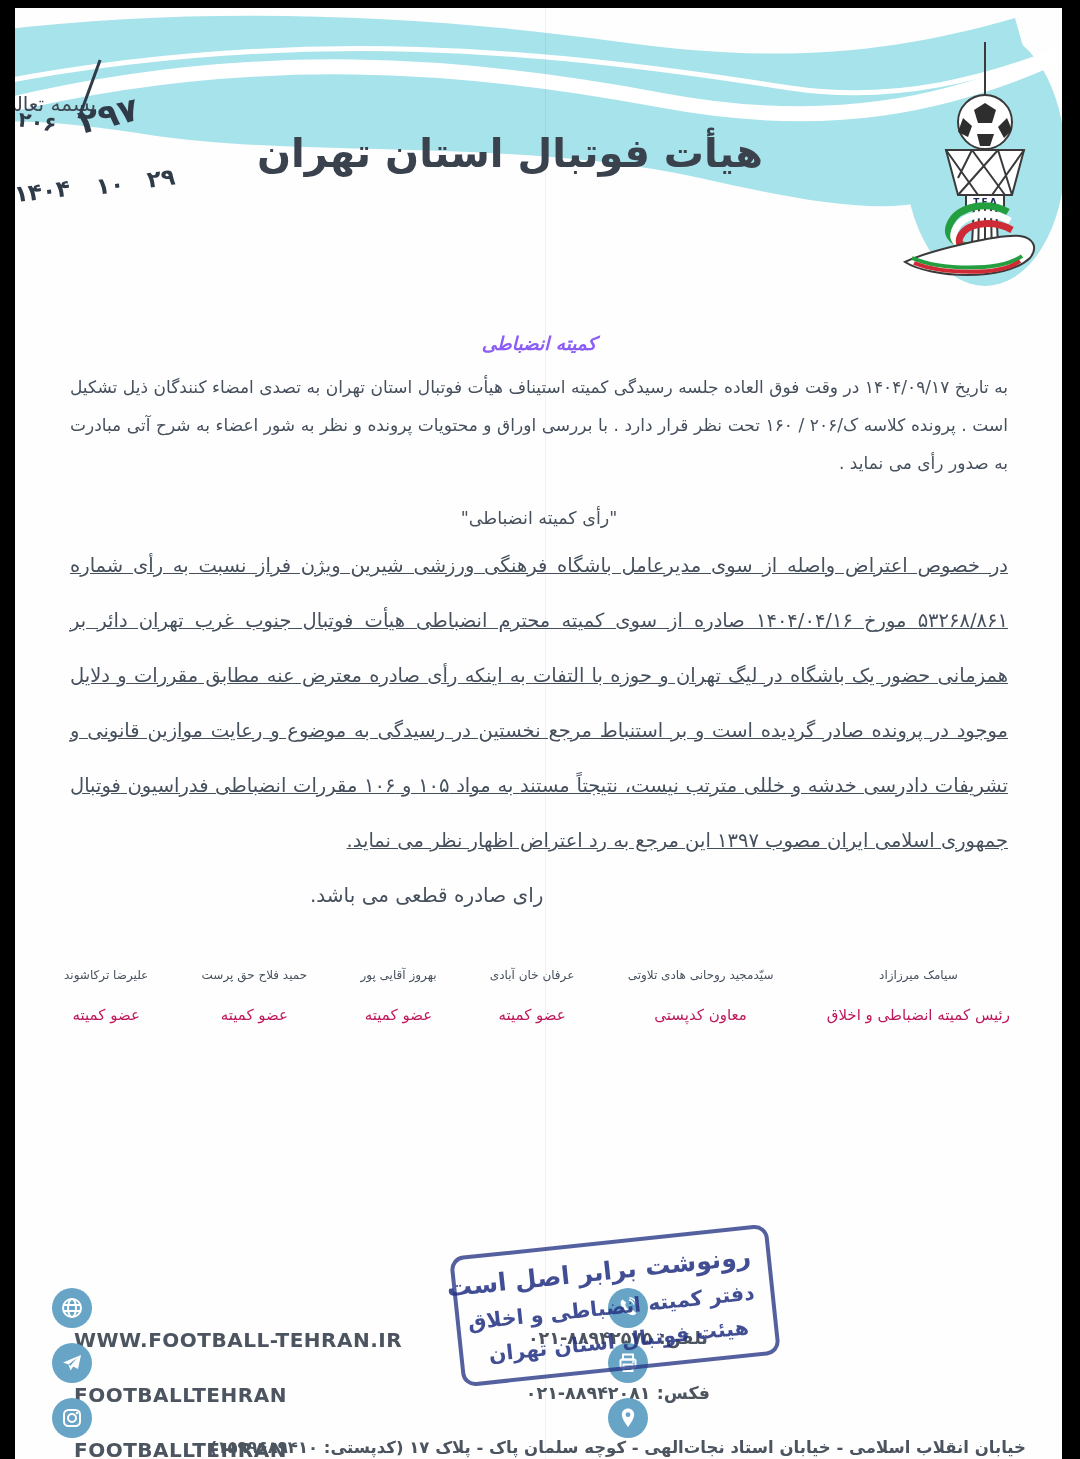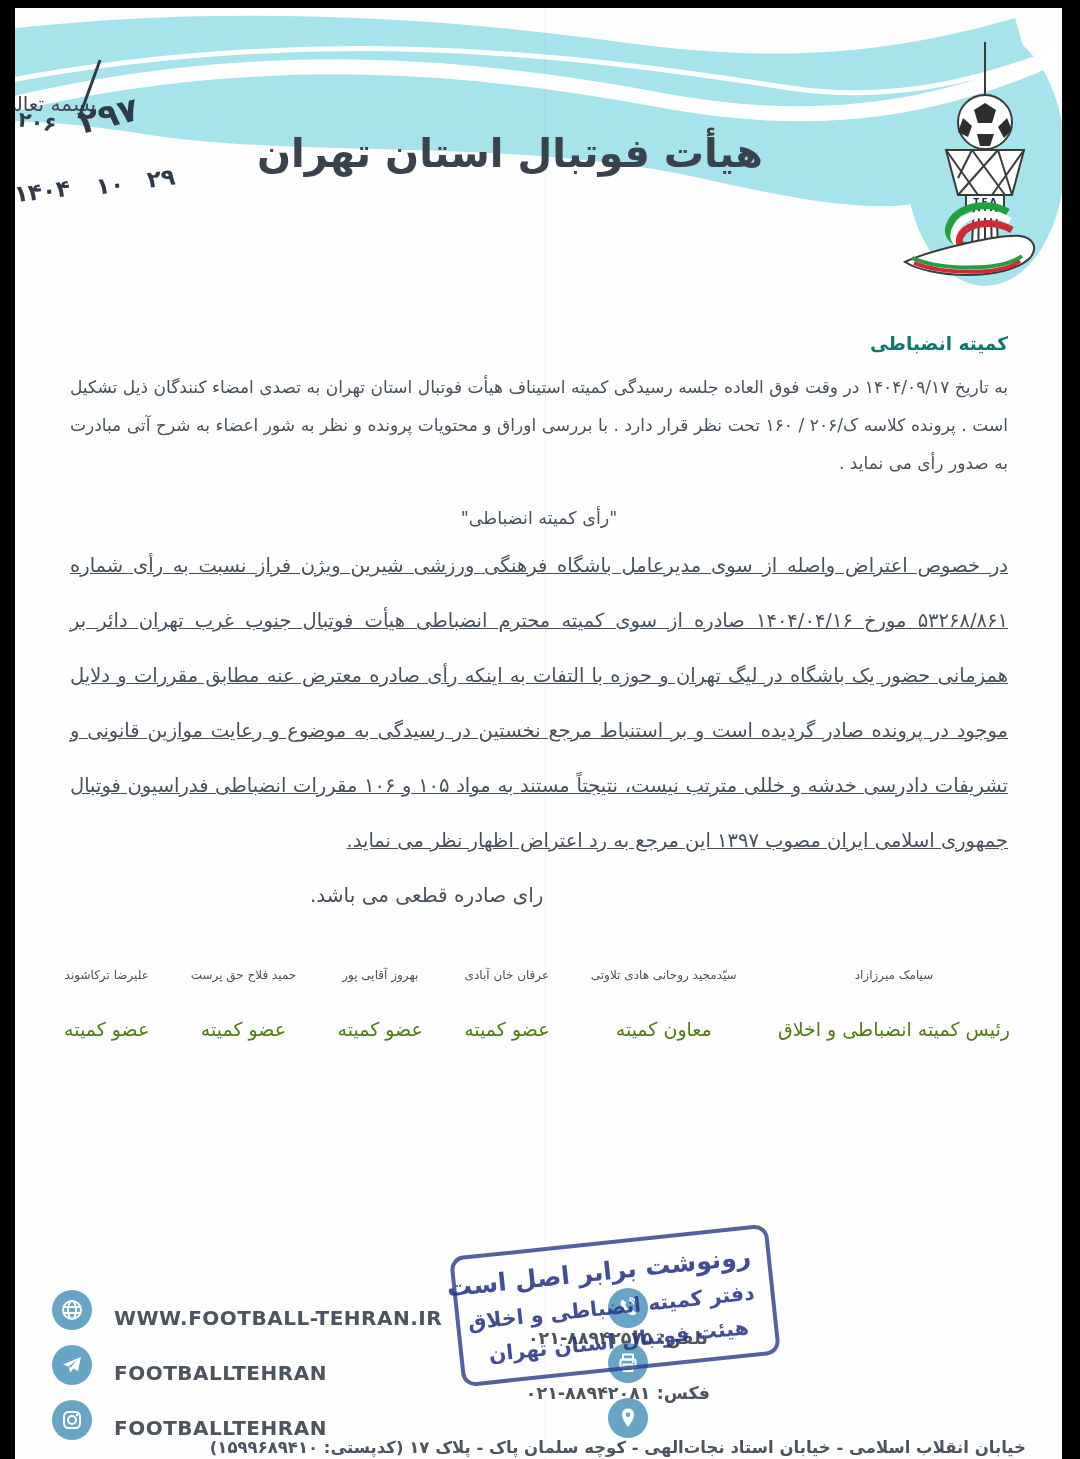--- a/index.html
+++ b/index.html
@@ -29,46 +29,46 @@
   .hw-date{top:165px;font-size:23px;transform:rotate(-7deg);}
   .hw-date-day{left:147px;}
   .hw-date-month{left:96px;top:172px;}
   .hw-date-year{left:14px;top:178px;}
 
   .bismillah{position:absolute;left:0;right:0;top:92px;text-align:left;font-size:20px;color:#3e4754;z-index:5;}
   .org-title{position:absolute;left:0;right:60px;top:130px;text-align:center;font-size:40px;font-weight:bold;color:#3a424e;z-index:5;direction:rtl;}
 
   
   .doc-body{position:absolute;right:72px;left:70px;top:333px;direction:rtl;z-index:5;}
-  .committee-heading{font-weight:bold;font-size:18.5px;color:#0f766e;margin-bottom:14px;}
+  .committee-heading{text-align:center;font-weight:bold;font-size:18.5px;color:#8b5cf6;margin-bottom:14px;font-style:italic;}
   .intro{font-size:17px;line-height:38px;text-align:justify;color:#46505d;}
   .verdict-title{text-align:center;font-size:17.5px;color:#46505d;margin-top:26px;margin-bottom:8px;}
   .verdict{font-size:19.5px;line-height:55px;text-align:justify;color:#46505d;margin-top:10px;text-decoration:underline;}
   .final-line{font-size:20px;color:#46505d;margin-top:0;padding-left:240px;text-align:left;line-height:55px;}
 
   
   .signatures{position:absolute;top:968px;right:70px;left:64px;display:flex;direction:rtl;justify-content:space-between;z-index:5;}
   .sig-col{text-align:center;}
   .sig-name{font-size:12px;font-weight:500;color:#47515e;white-space:nowrap;}
-  .sig-role{font-size:19px;color:#4d7c0f;margin-top:36px;white-space:nowrap;}
+  .sig-role{font-size:15px;color:#be185d;margin-top:24px;white-space:nowrap;}
 
   
   .stamp{
     position:absolute;left:455px;top:1240px;width:280px;z-index:10;
     border:4px solid rgba(43,57,135,.8);border-radius:14px;
     transform:rotate(-6deg);padding:12px 16px 14px;text-align:center;direction:rtl;
     color:rgba(40,54,132,.88);background:rgba(255,255,255,.0);
   }
   .stamp-l1{font-size:25px;font-weight:bold;white-space:nowrap;}
   .stamp-l2{font-size:20.5px;font-weight:bold;margin-top:10px;white-space:nowrap;}
   .stamp-l3{font-size:20.5px;font-weight:bold;margin-top:10px;white-space:nowrap;}
 
   
   .footer-left{position:absolute;left:52px;top:1288px;z-index:5;}
-  .f-row{display:flex;align-items:flex-end;margin-bottom:13px;height:42px;}
+  .f-row{display:flex;align-items:flex-start;margin-bottom:13px;height:42px;flex-direction:column;}
   .f-icon{width:40px;height:40px;border-radius:50%;background:#68a4c6;display:flex;align-items:center;justify-content:center;flex:0 0 40px;}
   .f-text-latin{margin-left:22px;font-size:20px;font-weight:bold;color:#4b545f;letter-spacing:.5px;}
   .footer-right{position:absolute;right:34px;top:1288px;z-index:5;direction:rtl;text-align:right;}
   .f-row-r{display:flex;align-items:center;margin-bottom:13px;height:42px;direction:rtl;flex-direction:column;}
   .f-text-fa{margin-right:20px;font-size:17.5px;font-weight:bold;color:#4b545f;white-space:nowrap;}
   .ltr-num{direction:ltr;unicode-bidi:isolate;}
   .addr-row .f-text-fa{font-size:16.5px;}
   svg .w{stroke:#fff;fill:none;stroke-width:2;}
 </style>
 </head>
@@ -127,21 +127,21 @@
     <div class="final-line">رای صادره قطعی می باشد.</div>
   </div>
 
   <div class="signatures">
     <div class="sig-col">
       <div class="sig-name">سیامک میرزازاد</div>
       <div class="sig-role">رئیس کمیته انضباطی و اخلاق</div>
     </div>
     <div class="sig-col">
       <div class="sig-name">سیّدمجید روحانی هادی تلاوتی</div>
-      <div class="sig-role">معاون کمیته</div>
+      <div class="sig-role">معاون کدپستی</div>
     </div>
     <div class="sig-col">
       <div class="sig-name">عرفان خان آبادی</div>
       <div class="sig-role">عضو کمیته</div>
     </div>
     <div class="sig-col">
       <div class="sig-name">بهروز آقایی پور</div>
       <div class="sig-role">عضو کمیته</div>
     </div>
     <div class="sig-col">

